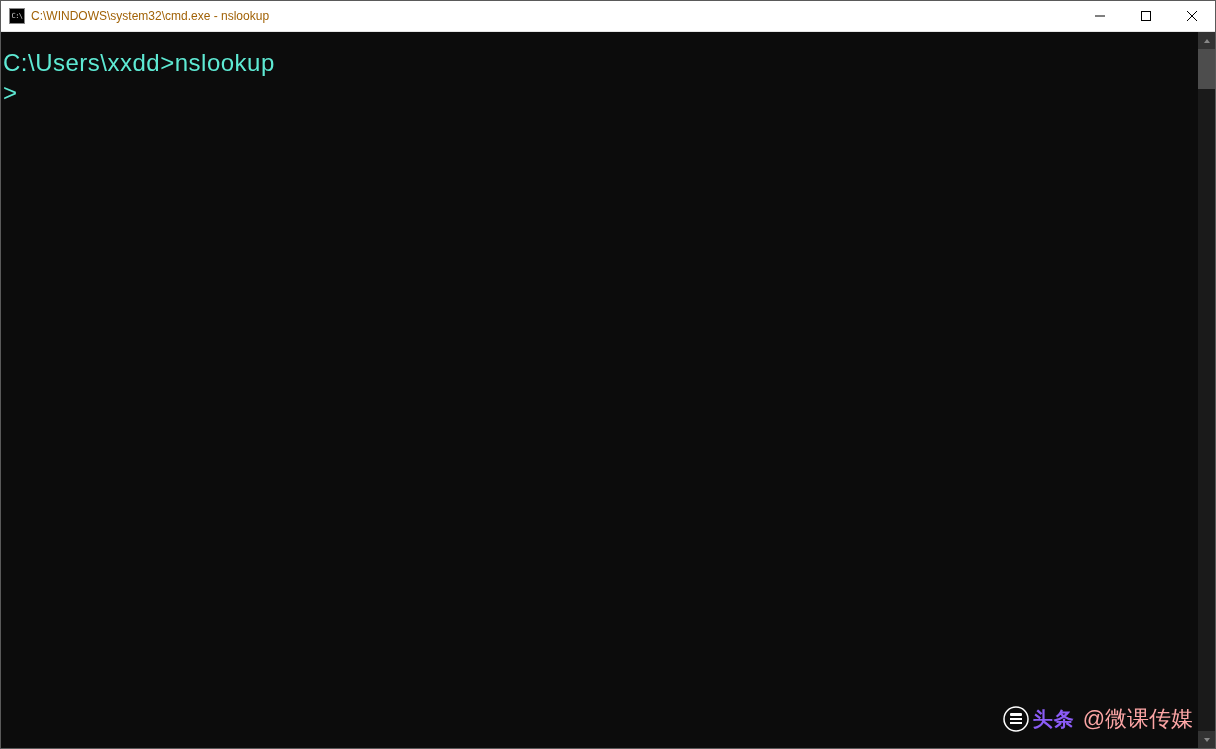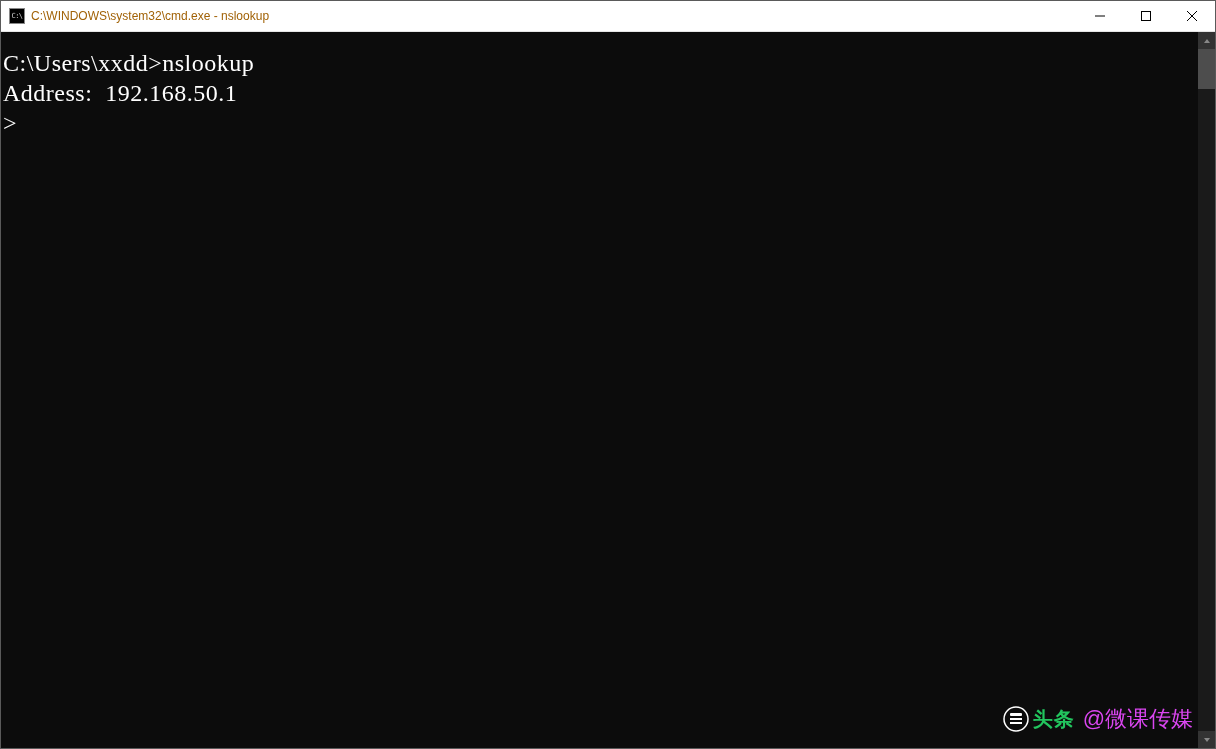--- a/index.html
+++ b/index.html
@@ -67,22 +67,22 @@
     .client-area {
       flex: 1;
       display: flex;
       background: #0c0c0c;
       position: relative;
       min-height: 0;
     }
     .terminal {
       flex: 1;
       background: #0c0c0c;
-      color: #ffffff;
-      font-family: Liberation Serif, serif;
+      color: #5eead4;
+      font-family: Liberation Sans, sans-serif;
       font-size: 24px;
       line-height: 30px;
       padding: 16px 9px 0 2px;
       white-space: pre;
       overflow: hidden;
       letter-spacing: 0.5px;
     }
     .terminal .prompt-line { display: block; }
     .scrollbar {
       width: 17px;
@@ -126,27 +126,27 @@
       pointer-events: none;
     }
     .watermark-logo {
       display: flex;
       align-items: center;
       gap: 4px;
     }
     .watermark-logo-text {
       font-size: 20px;
       font-weight: bold;
-      color: #22c55e;
+      color: #8b5cf6;
       letter-spacing: 1px;
     }
     .watermark-handle {
       font-size: 22px;
       font-weight: normal;
-      color: #d946ef;
+      color: #fca5a5;
     }
     .logo-circle {
       width: 26px;
       height: 26px;
       display: flex;
       align-items: center;
       justify-content: center;
     }
   </style>
 </head>
@@ -169,21 +169,21 @@
       </button>
       <button class="win-btn close">
         <svg viewBox="0 0 10 10">
             <line x1="0" y1="0" x2="10" y2="10" stroke="#000" stroke-width="1"></line>
             <line x1="10" y1="0" x2="0" y2="10" stroke="#000" stroke-width="1"></line>
           </svg>
       </button>
     </div>
   </div>
   <div class="client-area">
-    <div class="terminal"><span class="prompt-line"><span>C:\Users\xxdd&gt;</span><span>nslookup</span></span><span class="prompt-line">Address:  192.168.50.1</span><span class="prompt-line"></span><span class="prompt-line">&gt; </span></div>
+    <div class="terminal"><span class="prompt-line"><span>C:\Users\xxdd&gt;</span><span>nslookup</span></span><span class="prompt-line"></span><span class="prompt-line">&gt; </span></div>
     <div class="scrollbar">
       <div class="scroll-btn">
         <svg viewBox="0 0 8 8">
             <polygon points="4,2 7,6 1,6" fill="#888"></polygon>
           </svg>
       </div>
       <div class="scroll-track">
         <div class="scroll-thumb"></div>
       </div>
       <div class="scroll-btn">

